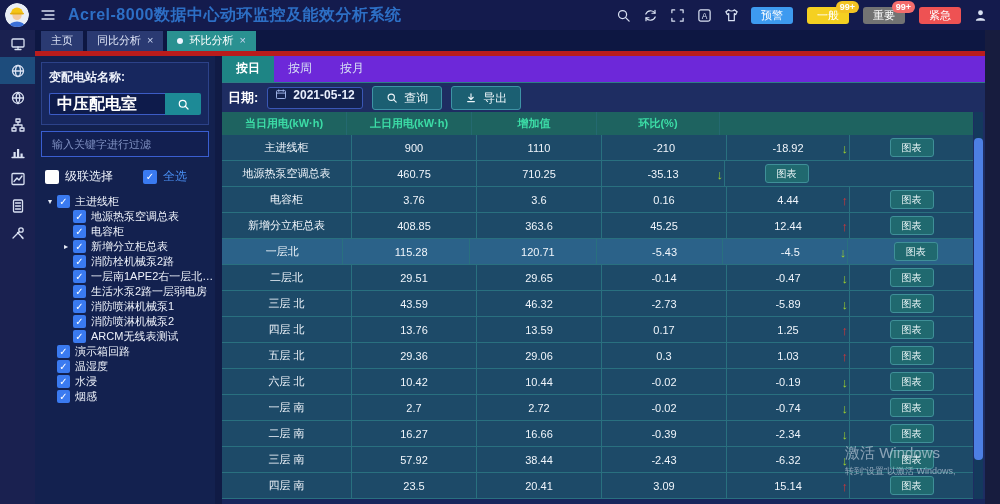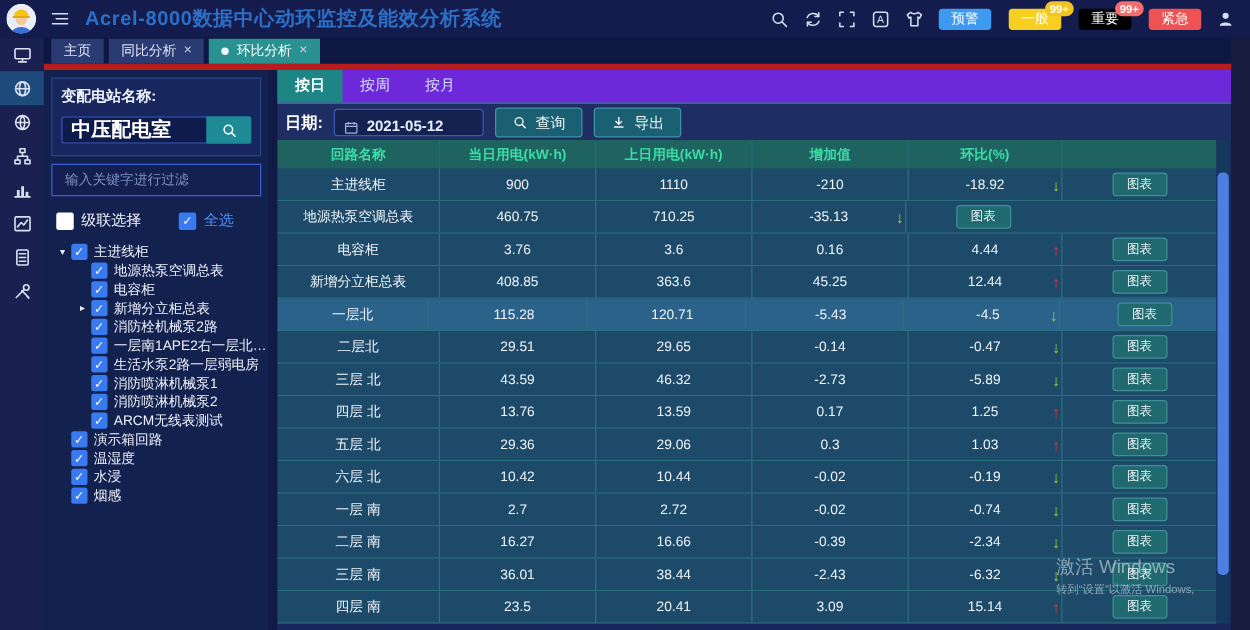--- a/index.html
+++ b/index.html
@@ -71,22 +71,22 @@
   .tree-row.lv1{padding-left:26px;}
 
   
   .main{position:absolute;left:215px;top:56px;width:770px;height:448px;background:#101b45;z-index:4;}
   .main-inner{position:absolute;left:7px;top:0;width:763px;height:448px;background:#1e2d62;}
   .period-bar{height:26px;background:#6d28d9;border-bottom:1px solid #2d7d84;display:flex;font-family:Liberation Mono, monospace;}
   .period-tab{padding:0 14px;height:26px;line-height:26px;font-size:12px;color:#d7e1f5;text-align:center;}
   .period-tab.active{background:#1e8585;color:#fff;font-weight:700;}
   .date-row{height:30px;display:flex;align-items:center;gap:9px;padding-left:6px;}
   .date-label{color:#fff;font-weight:700;font-size:13px;}
-  .date-input{width:120px;height:22px;border:1px solid #3a57b5;background:#13224f;border-radius:3px;
-              display:flex;align-items:flex-end;gap:6px;padding:0 7px;box-sizing:border-box;
+  .date-input{width:96px;height:22px;border:1px solid #3a57b5;background:#13224f;border-radius:3px;
+              display:flex;align-items:flex-start;gap:6px;padding:0 7px;box-sizing:border-box;
               color:#e8eefc;font-size:12px;font-weight:700;}
   .date-input svg{width:12px;height:12px;}
   .btn{height:24px;padding:0 13px;background:#1b5f72;border:1px solid #3e93a5;border-radius:3px;
        color:#eef6fa;font-size:12px;display:flex;align-items:center;gap:6px;}
   .btn svg{width:12px;height:12px;}
 
   
   .table{position:absolute;left:0;top:56px;width:751px;}
   .thead{display:flex;height:23px;background:#1e6360;}
   .th{color:#3cdca6;font-size:11px;font-weight:700;display:flex;align-items:center;justify-content:center;
@@ -158,21 +158,21 @@
         </svg>
     </span>
     <span class="tb-icon">
       <svg class="ic" viewBox="0 0 16 16">
           <path d="M5,2 L2,4 L3.5,7 L5,6 V13.5 H11 V6 L12.5,7 L14,4 L11,2 C10,3.6 6,3.6 5,2 Z"></path>
         </svg>
     </span>
     <span id="alarm-btns" style="display:flex;align-items:center;gap:14px;">
         <span class="alarm-btn" style="background: rgb(61, 154, 240);">预警</span>
         <span class="alarm-btn" style="background: rgb(245, 208, 33);">一般<span class="alarm-badge" style="background: rgb(243, 195, 34);">99+</span></span>
-        <span class="alarm-btn" style="background: #000000;">重要<span class="alarm-badge" style="background: rgb(245, 108, 108);">99+</span></span>
+        <span class="alarm-btn" style="background: #737373;">重要<span class="alarm-badge" style="background: rgb(245, 108, 108);">99+</span></span>
         <span class="alarm-btn" style="background: rgb(238, 82, 83);">紧急</span>
       </span>
     <span class="tb-icon">
       <svg class="ic" viewBox="0 0 16 16">
           <circle cx="8" cy="5" r="2.6" fill="#d9e1f2" stroke="none"></circle>
       <path d="M3,13.5 C3,9.8 13,9.8 13,13.5 Z" fill="#d9e1f2" stroke="none"></path>
         </svg>
     </span>
   </div>
 </div>
@@ -372,21 +372,20 @@
       </button>
       <button class="btn">
         <svg viewBox="0 0 16 16" style="stroke:#eef6fa;fill:none;stroke-width:1.5;stroke-linecap:round;stroke-linejoin:round;">
           <path d="M8,2.5 V9.5 M5,7 L8,10 L11,7 M3.5,12.8 H12.5"></path>
           </svg>
         <span>导出</span>
       </button>
     </div>
     <div class="table">
       <div class="thead" id="thead">
-          <div class="th c0">回路名称</div>
           <div class="th c1">当日用电(kW·h)</div>
           <div class="th c2">上日用电(kW·h)</div>
           <div class="th c3">增加值</div>
           <div class="th c4">环比(%)</div>
           <div class="th c5"></div>
         </div>
       <div id="tbody">
           <div class="trow">
             <div class="td c0">主进线柜</div>
             <div class="td c1">900</div>
@@ -501,21 +500,21 @@
             <div class="td c1">16.27</div>
             <div class="td c2">16.66</div>
             <div class="td c3">-0.39</div>
             <div class="td c4">-2.34<span class="trend down">↓</span></div>
             <div class="td c5">
               <button class="chart-btn">图表</button>
             </div>
           </div>
           <div class="trow">
             <div class="td c0">三层 南</div>
-            <div class="td c1">36.01</div>
+            <div class="td c1">57.92</div>
             <div class="td c2">38.44</div>
             <div class="td c3">-2.43</div>
             <div class="td c4">-6.32<span class="trend down">↓</span></div>
             <div class="td c5">
               <button class="chart-btn">图表</button>
             </div>
           </div>
           <div class="trow">
             <div class="td c0">四层 南</div>
             <div class="td c1">23.5</div>

